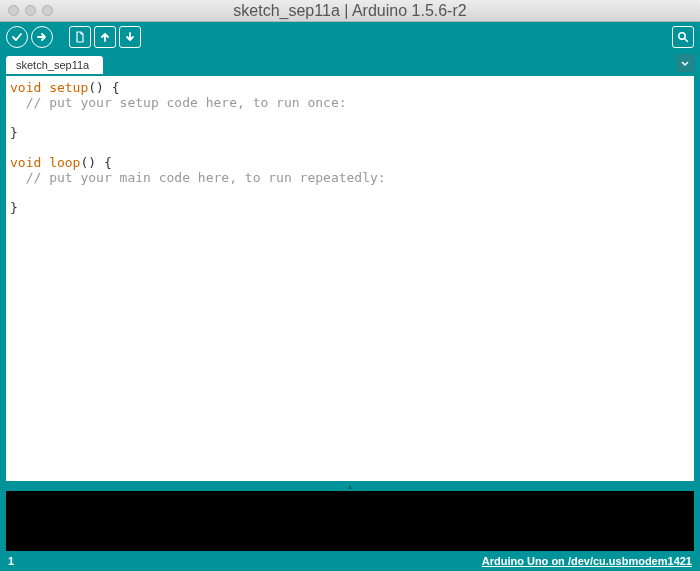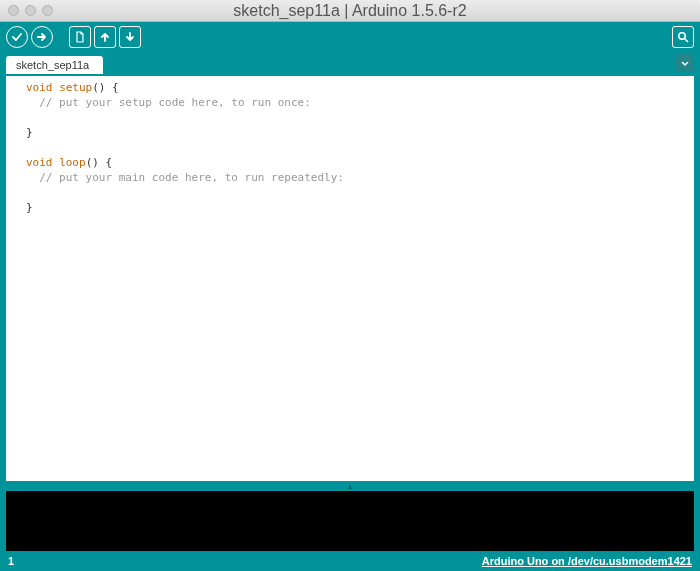--- a/index.html
+++ b/index.html
@@ -93,23 +93,23 @@
     .editor {
       flex: 1;
       background: #fff;
       border-left: 6px solid #009399;
       border-right: 6px solid #009399;
       overflow: auto;
       position: relative;
     }
     .code {
       font-family: Menlo, Monaco, Consolas, monospace;
-      font-size: 11px;
+      font-size: 13px;
       line-height: 15px;
-      padding: 4px 20px;
+      padding: 4px 4px;
       white-space: pre;
       color: #333;
     }
     .kw { color: #cc6600; }
     .fn { color: #cc6600; }
     .cm { color: #999; }
     .divider-bar {
       height: 10px;
       background: #009399;
       display:flex; align-items:center; justify-content:center;

